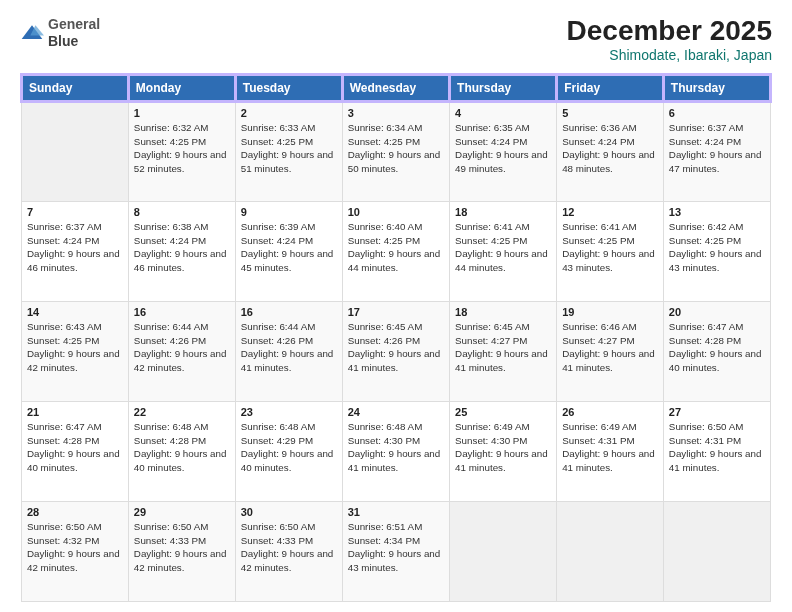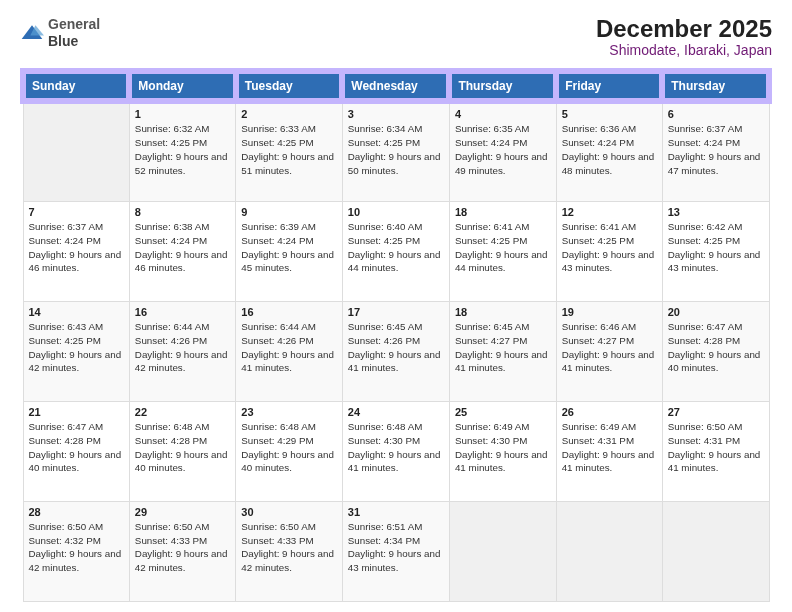--- a/index.html
+++ b/index.html
@@ -36,43 +36,43 @@
     .logo-general { color: #555; }
     .logo-blue { color: #404040; }
     .logo-icon {
       width: 24px;
       height: 20px;
     }
     .title-block {
       text-align: right;
     }
     .title-month {
-      font-size: 24px;
+      font-size: 28px;
       font-weight: bold;
       color: #222;
       line-height: 1.1;
     }
     .title-location {
       font-size: 14px;
-      color: #701a75;
+      color: #0f766e;
     }
     .calendar {
       width: 100%;
       border-collapse: collapse;
       flex: 1;
       font-size: 10.5px;
     }
     .calendar thead tr th {
       background-color: #2e6db4;
       color: #fff;
       text-align: left;
       padding: 5px 6px;
       font-size: 12px;
       font-weight: bold;
-      border: 6px solid #c4b5fd;
+      border: 3px solid #c4b5fd;
     }
     .calendar tbody tr td {
       vertical-align: top;
       padding: 4px 5px;
       border: 1px solid #ddd;
       background: #fff;
       width: 108px;
       height: 80px;
     }
     .calendar tbody tr:nth-child(odd) td {

